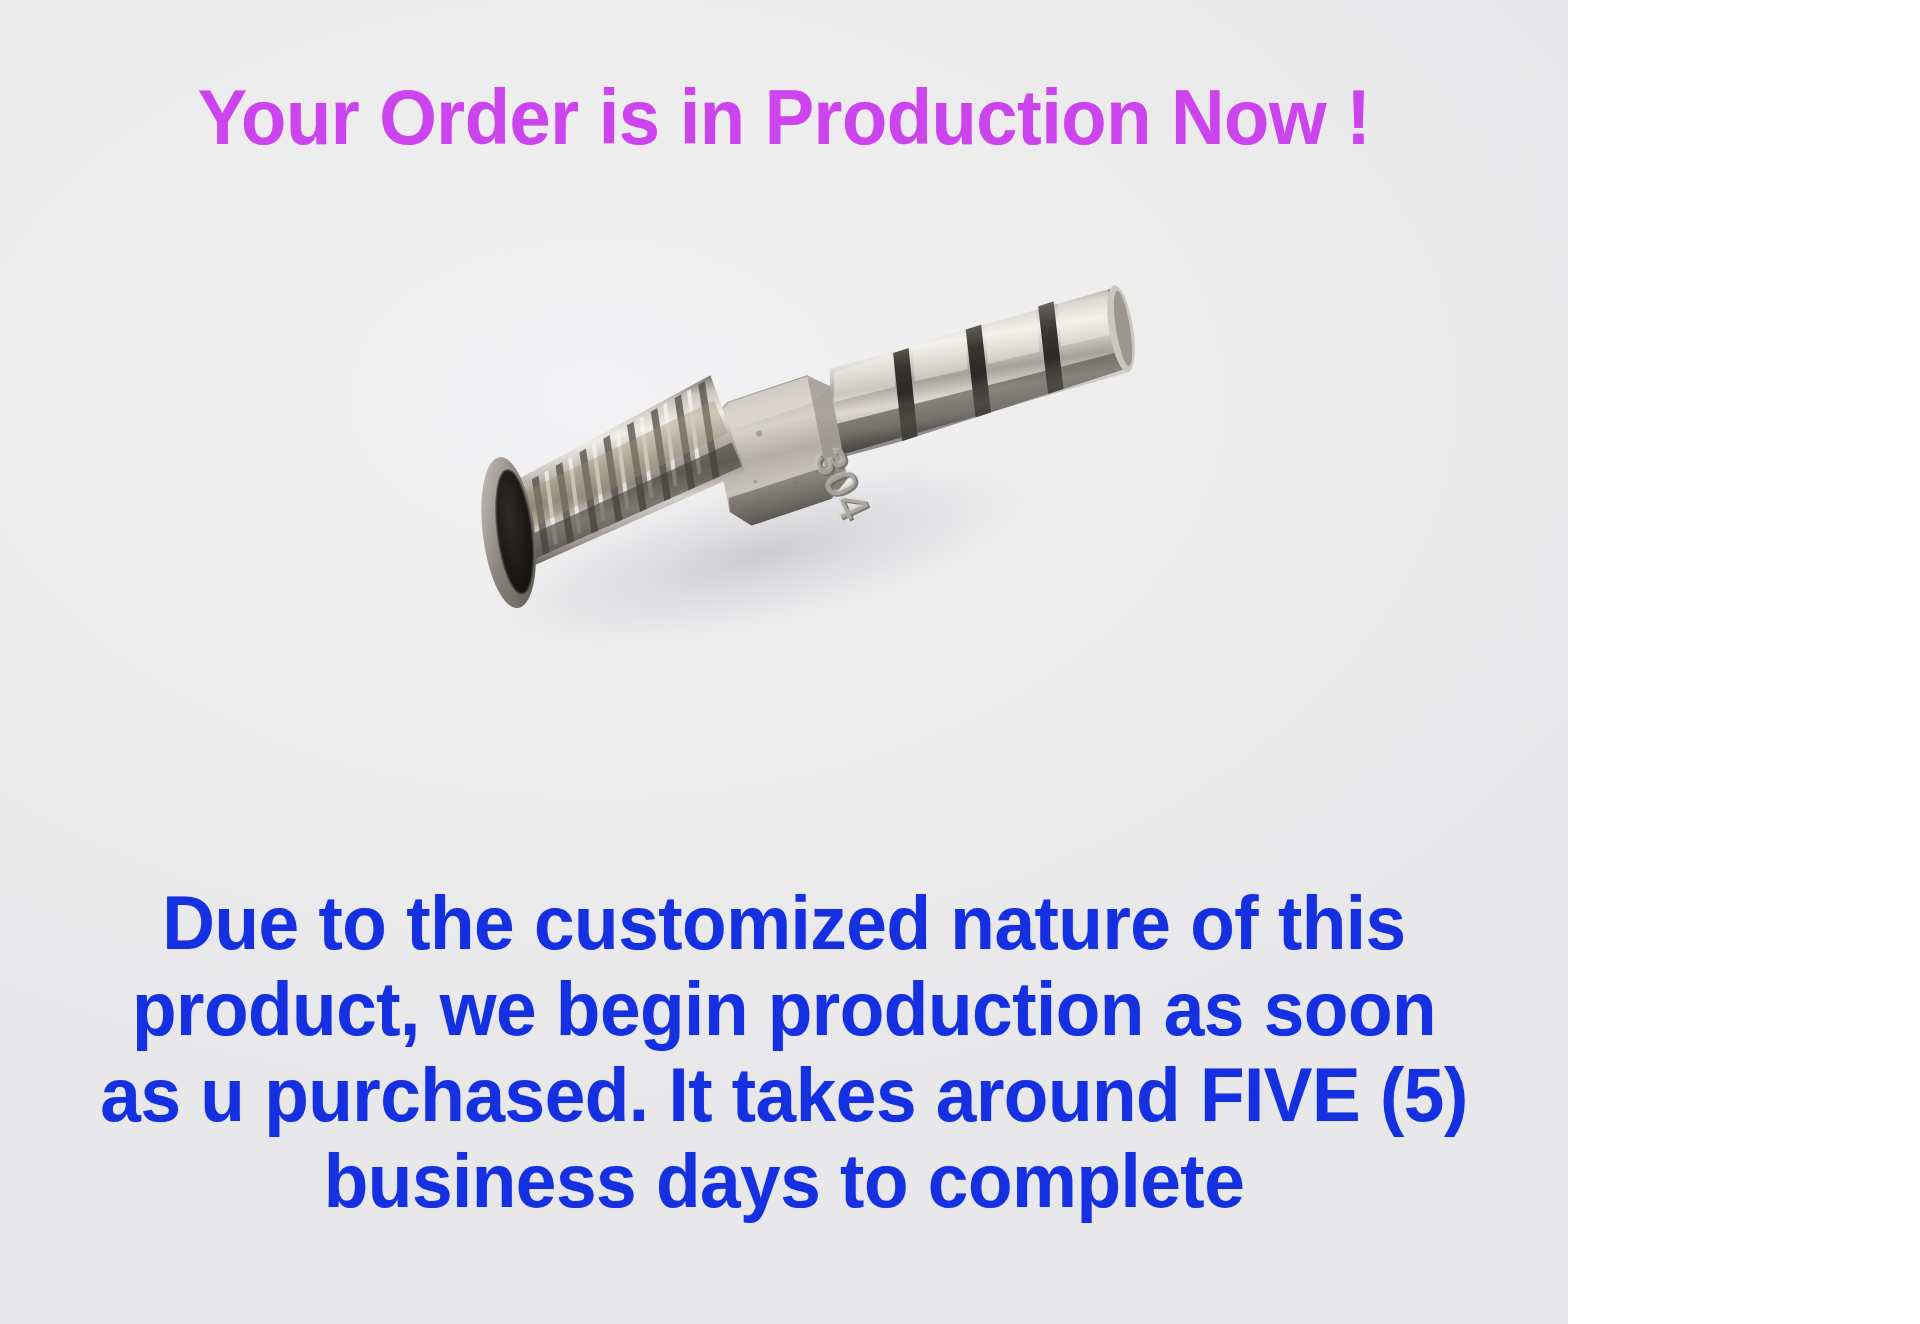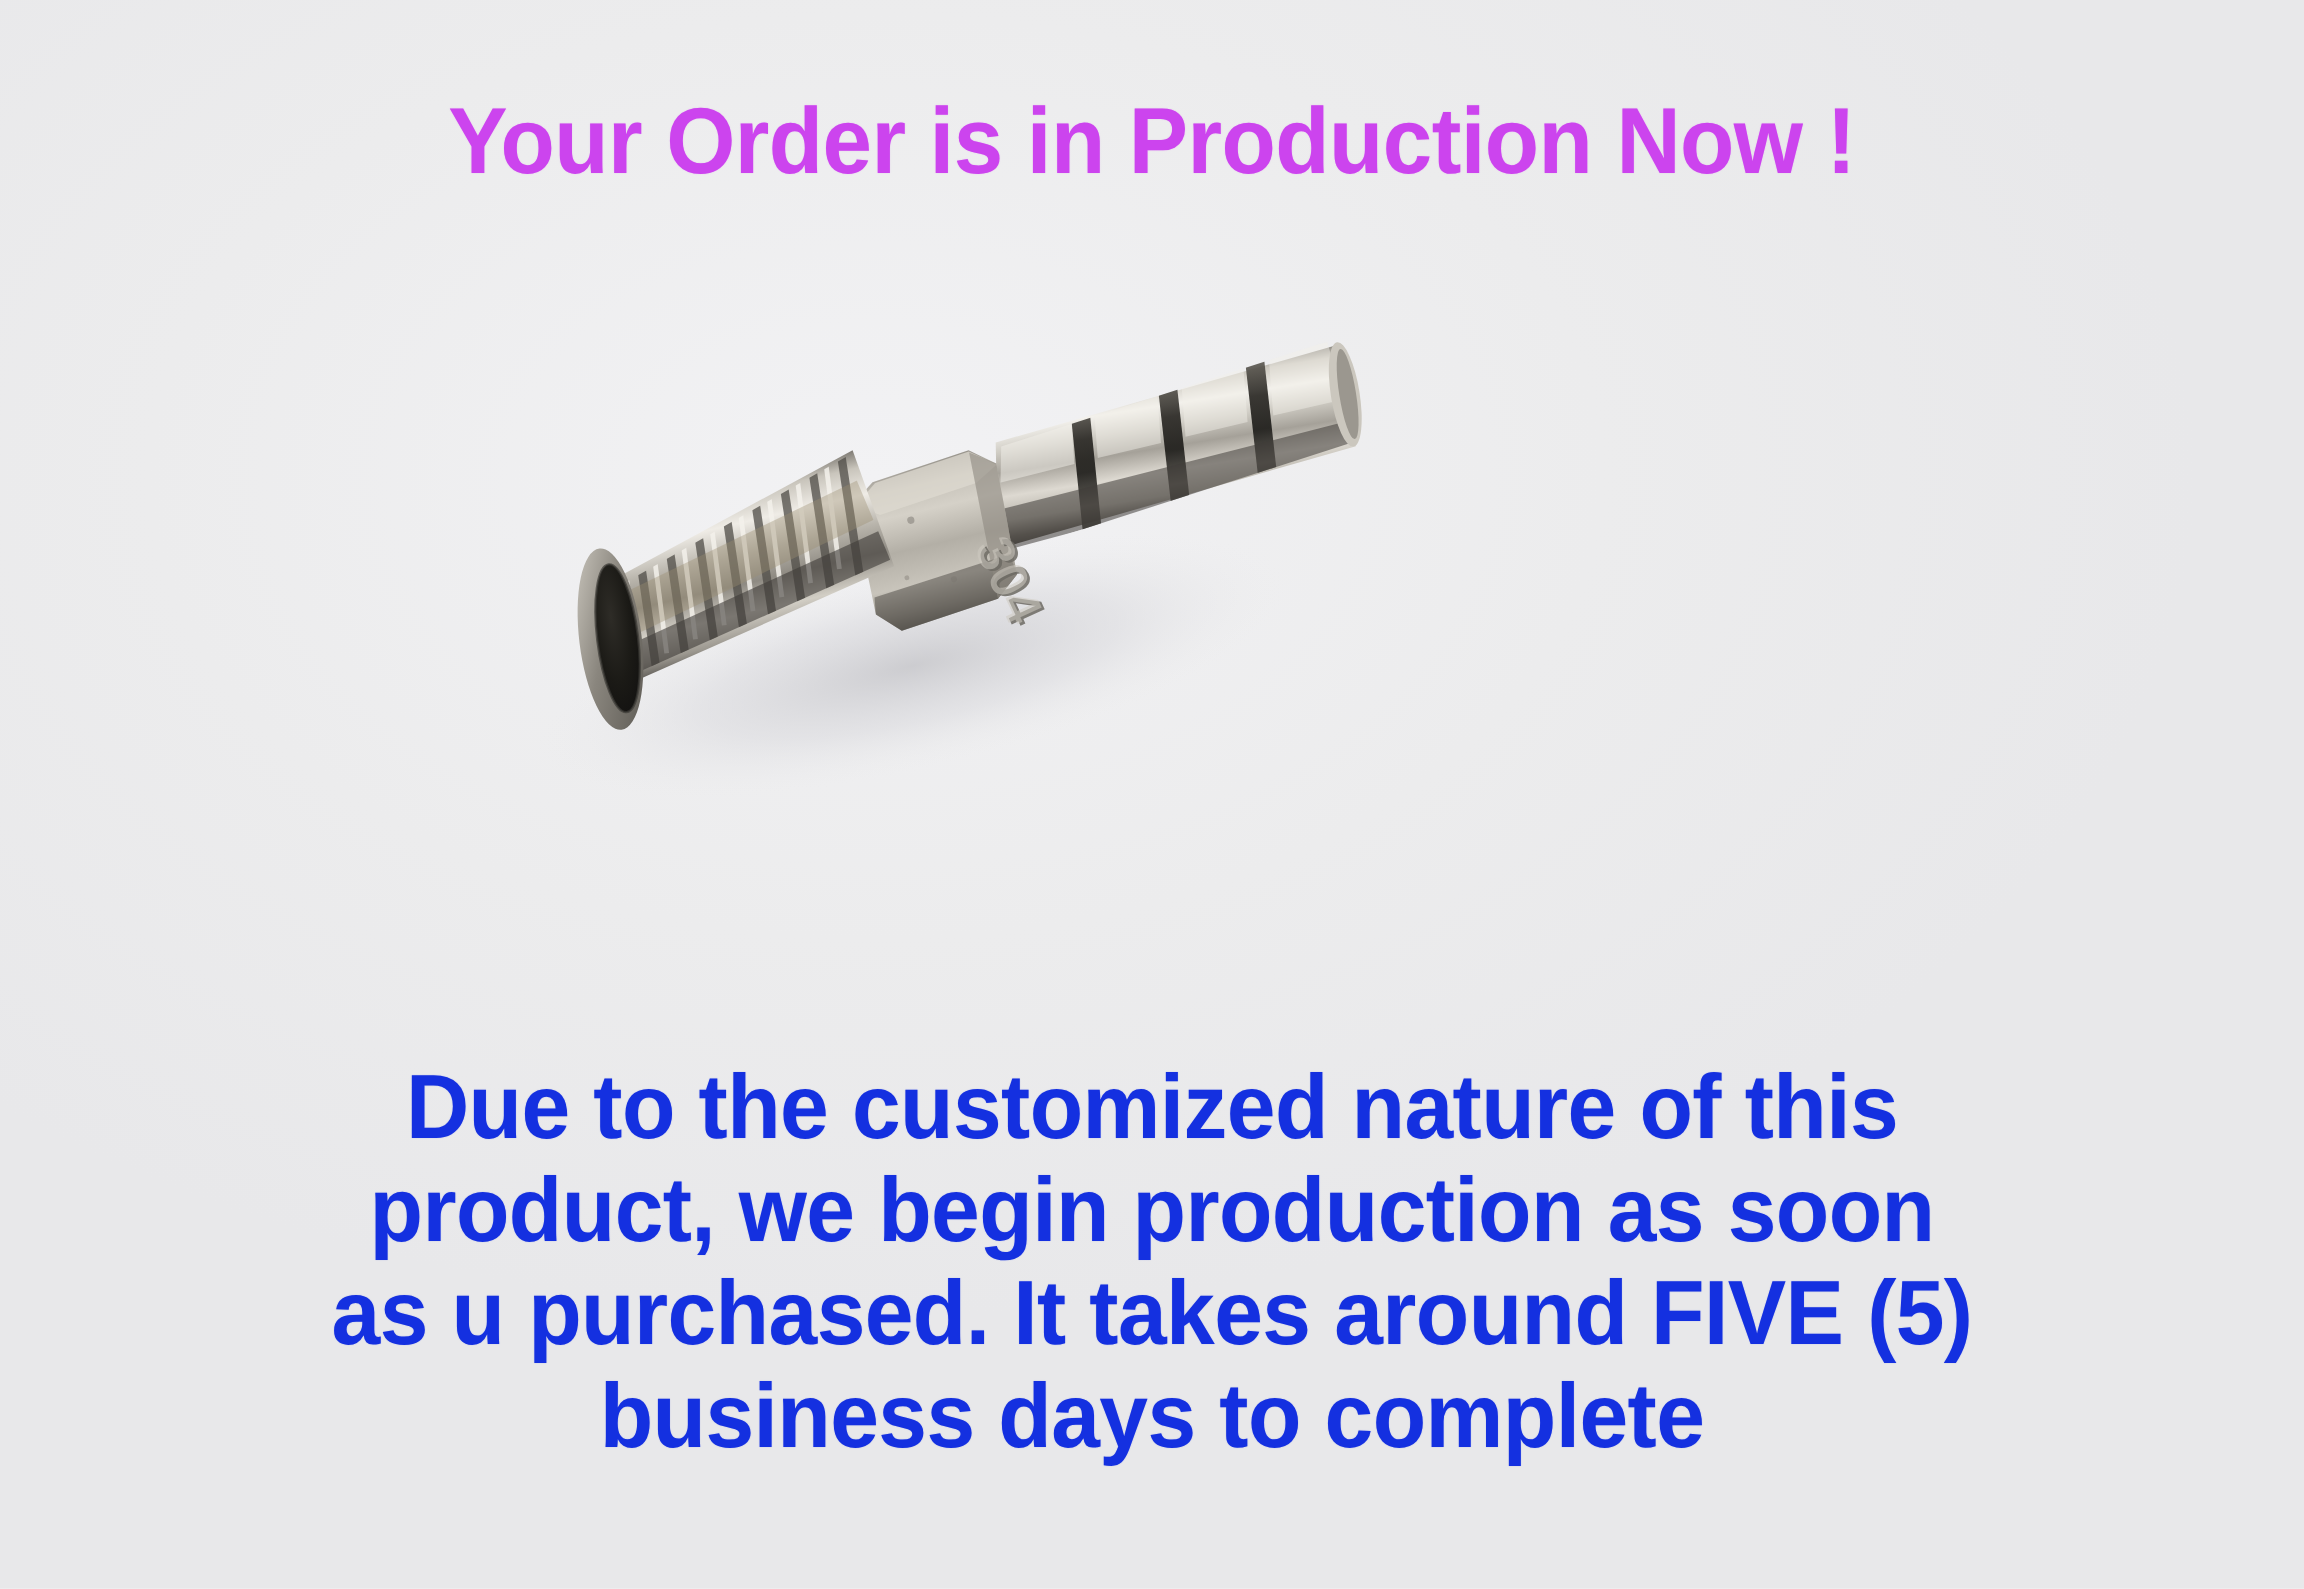--- a/index.html
+++ b/index.html
@@ -6,21 +6,21 @@
     margin: 0;
     padding: 0;
     background: #ffffff;
   }
   body {
     font-family: "Liberation Sans", sans-serif;
   }
 
   #promo-canvas {
     position: relative;
-    width: 1920px;
+    width: 1568px;
     height: 1324px;
     overflow: hidden;
     background: #ececed;
     background-image:
       radial-gradient(ellipse 1100px 700px at 38% 30%, #f2f2f4 0%, #ececed 55%, #e8e8ea 100%);
   }
 
   
   .headline {
     position: absolute;

